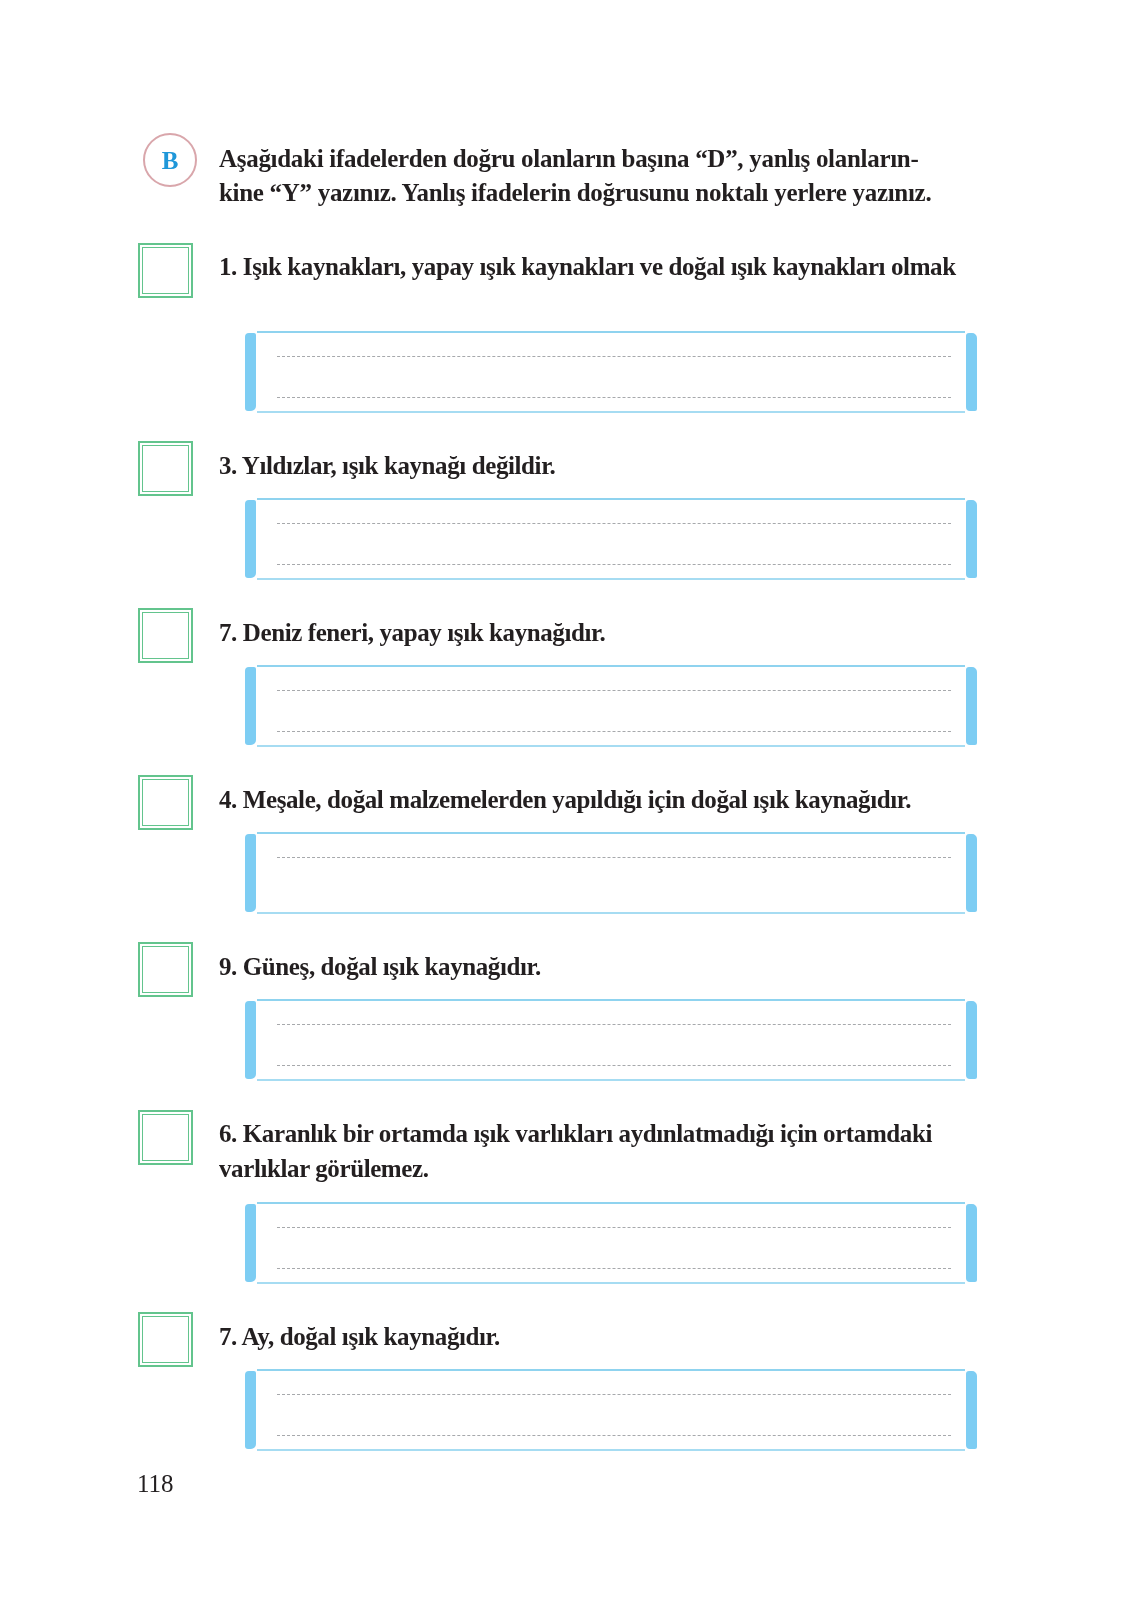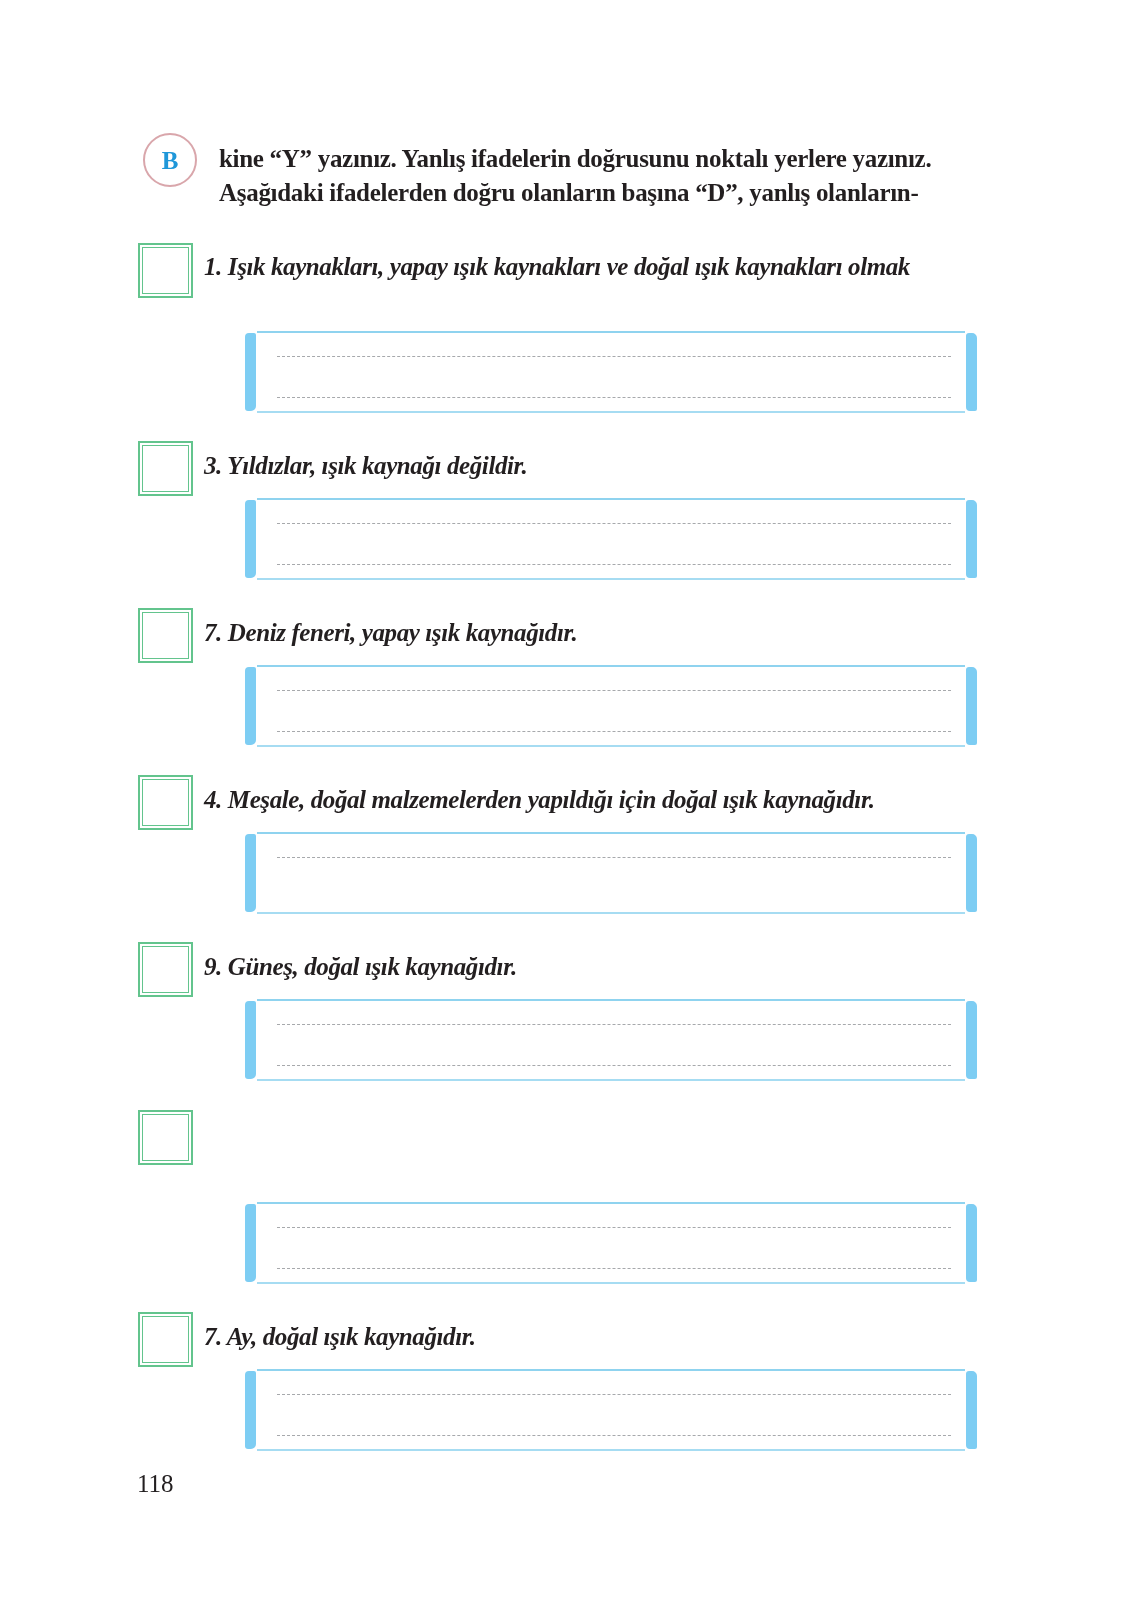--- a/index.html
+++ b/index.html
@@ -10,21 +10,21 @@
     .section-badge { left: 143px; top: 133px; width: 54px; height: 54px; border-radius: 50%;
       border: 2px solid #d9a6ab; box-sizing: border-box; display: flex; align-items: center; justify-content: center; }
     .section-badge span { color: #1f97d9; font-weight: bold; font-size: 25px; line-height: 1; }
 
     .instructions { left: 219px; top: 142px; width: 790px; font-weight: bold; font-size: 25px; line-height: 34px; letter-spacing: -0.3px; }
 
     .checkbox { left: 138px; width: 55px; height: 55px; box-sizing: border-box;
       border: 2px solid #63c48d; padding: 2px; background: #fff; cursor: pointer; }
     .checkbox .inner { width: 100%; height: 100%; box-sizing: border-box; border: 1.5px solid #63c48d; }
 
-    .question { left: 204px; width: 790px; font-weight: bold; font-size: 25px; line-height: 35px; letter-spacing: -0.4px; font-style: italic; }
+    .question { left: 219px; width: 790px; font-weight: bold; font-size: 25px; line-height: 35px; letter-spacing: -0.4px; }
 
     .answer-box { left: 245px; width: 732px; height: 82px; box-sizing: border-box; }
     .answer-box .top-line { position: absolute; left: 12px; right: 12px; top: 0; height: 2px; background: #8fd3ef; }
     .answer-box .bottom-line { position: absolute; left: 12px; right: 12px; bottom: 0; height: 2px; background: #a6dcf2; }
     .answer-box .left-bar { position: absolute; left: 0; top: 2px; bottom: 2px; width: 11px; background: #7dcdf3; border-radius: 4px 2px 5px 3px; }
     .answer-box .right-bar { position: absolute; right: 0; top: 2px; bottom: 2px; width: 11px; background: #7dcdf3; border-radius: 3px 5px 2px 4px; }
     .answer-box .dash { position: absolute; left: 32px; right: 26px; height: 0; border-top: 1.5px dashed #a7a9ac; }
     .answer-box .dash.l1 { top: 25px; }
     .answer-box .dash.l2 { top: 66px; }
     .answer-box .field { position: absolute; left: 32px; right: 26px; height: 30px; border: none; outline: none;
@@ -34,22 +34,22 @@
 
     .page-number { left: 137px; top: 1470px; font-size: 25px; color: #231f20; }
   </style>
 </head>
 <body>
 
 <div class="abs section-badge">
   <span>B</span>
 </div>
 <div class="abs instructions">
+  <div>Aşağıdaki ifadelerden doğru olanların başına “D”, yanlış olanların-</div>
   <div>kine “Y” yazınız. Yanlış ifadelerin doğrusunu noktalı yerlere yazınız.</div>
-  <div>Aşağıdaki ifadelerden doğru olanların başına “D”, yanlış olanların-</div>
 </div>
 
 <div class="abs checkbox" style="top:243px">
     <div class="inner"></div>
   </div>
 <div class="abs question" style="top:249px">
   <div>1. Işık kaynakları, yapay ışık kaynakları ve doğal ışık kaynakları olmak</div>
 </div>
 <div class="abs answer-box" style="top:331px">
   <div class="top-line"></div>
@@ -125,20 +125,22 @@
   <div class="dash l1"></div>
   <div class="dash l2"></div>
   <input class="field f1" type="text" value="" style="">
   <input class="field f2" type="text" value="" style="">
 </div>
 
 <div class="abs checkbox" style="top:1110px">
     <div class="inner"></div>
   </div>
 <div class="abs question" style="top:1116px">
+  <div>6. Karanlık bir ortamda ışık varlıkları aydınlatmadığı için ortamdaki</div>
+  <div>varlıklar görülemez.</div>
 </div>
 <div class="abs answer-box" style="top:1202px">
   <div class="top-line"></div>
   <div class="bottom-line"></div>
   <div class="left-bar"></div>
   <div class="right-bar"></div>
   <div class="dash l1"></div>
   <div class="dash l2"></div>
   <input class="field f1" type="text" value="" style="">
   <input class="field f2" type="text" value="" style="">

